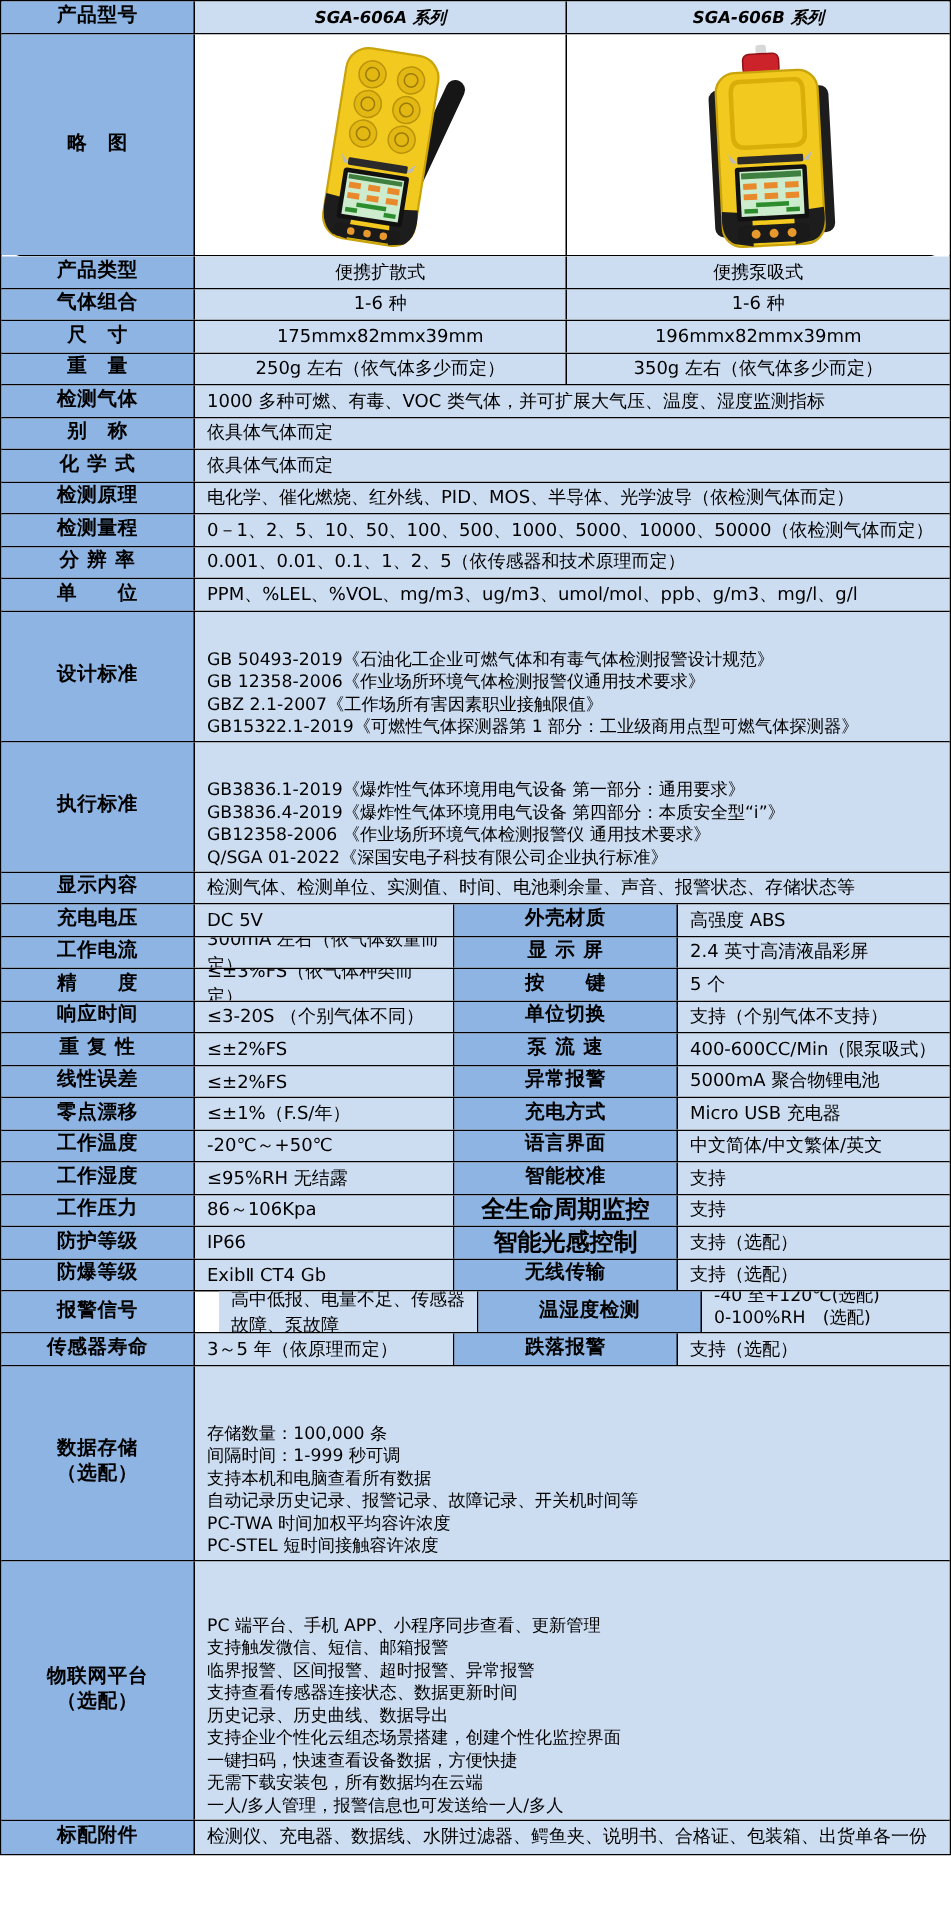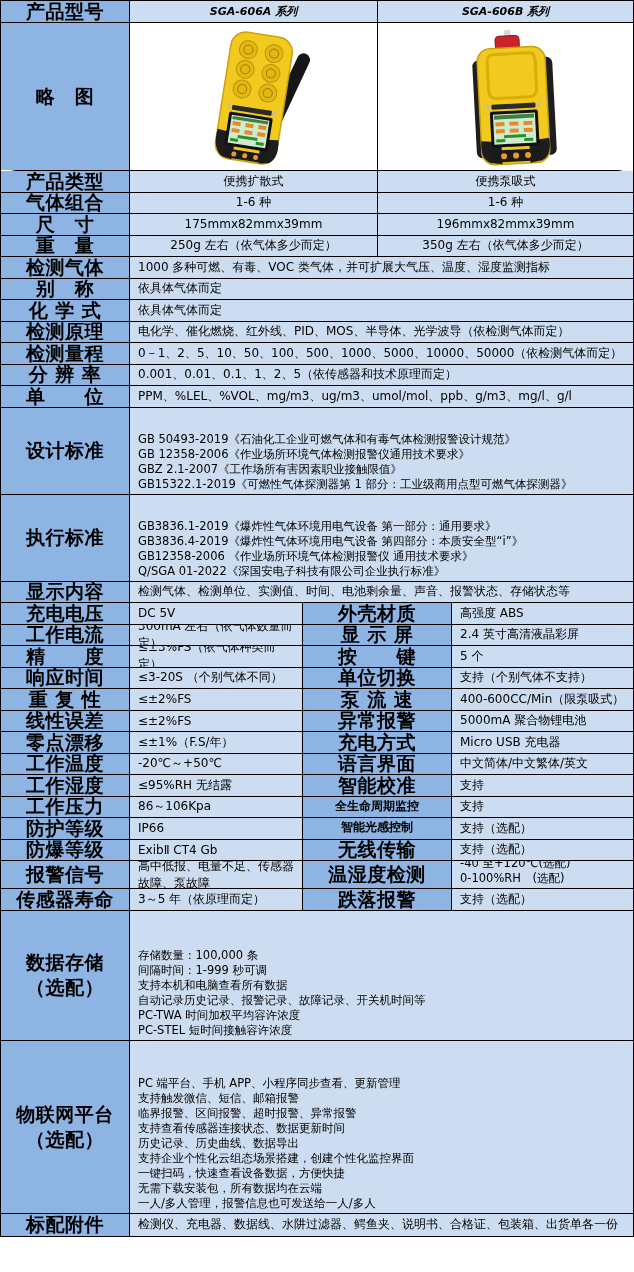--- a/index.html
+++ b/index.html
@@ -2,22 +2,22 @@
 <html><head>
 <meta charset="utf-8">
 <style>
   html,body{margin:0;padding:0;background:#fff;}
   body{width:634px;font-family:"DejaVu Sans","Liberation Sans",sans-serif;color:#000;}
   .tbl{width:634px;box-sizing:border-box;border:1px solid #000;background:#fff;}
   .row{display:flex;border-bottom:1px solid #000;box-sizing:border-box;}
   .row:last-child{border-bottom:none;}
   .cell{box-sizing:border-box;border-right:1px solid #000;display:flex;align-items:center;justify-content:center;overflow:hidden;}
   .cell:last-child{border-right:none;}
-  .lab{background:#8db4e2;font-weight:bold;font-size:19px;text-align:center;flex-direction:column;line-height:1.3;letter-spacing:0.5px;}
-  .lab.small{font-size:12px;letter-spacing:0;}
+  .lab{background:#8db4e2;font-weight:bold;font-size:13px;text-align:center;flex-direction:column;line-height:1.3;letter-spacing:0.5px;}
+  .lab.small{font-size:16px;letter-spacing:0;}
   .val{background:#cdddf1;font-size:12px;}
   .val.center{justify-content:center;text-align:center;}
   .val.left{justify-content:flex-start;padding:0 8px;text-align:left;}
   .val.bold{font-weight:bold;font-size:11px;font-style:italic;}
   .val.white{background:#fff;}
   .val.multi{flex-direction:column;align-items:flex-start;justify-content:flex-end;padding:2px 8px;font-size:11.5px;}
   .val.multi div{white-space:nowrap;}
   
   .c0{width:129px;flex:none;}
   .ca{width:248px;flex:none;}
@@ -30,21 +30,21 @@
   .qv2{flex:1;}
   
   .h-head{height:22px;}
   .h-sketch{height:148px;border-radius:15px;}
   .h-std{height:21.5px;}
   .h-4l{height:87px;}
   .h-2l{height:28px;}
   .h-store{height:130px;}
   .h-iot{height:173px;}
   .h-acc{height:22px;}
-  .wrap2{line-height:1.35;white-space:normal;}
+  .wrap2{line-height:1.35;white-space:normal;margin-left:16px;}
   svg{display:block;}
 </style>
 </head>
 <body>
 
 <div class="tbl">
 
   <div class="row h-head">
     <div class="cell lab c0">产品型号</div>
     <div class="cell val center bold ca">SGA-606A 系列</div>

